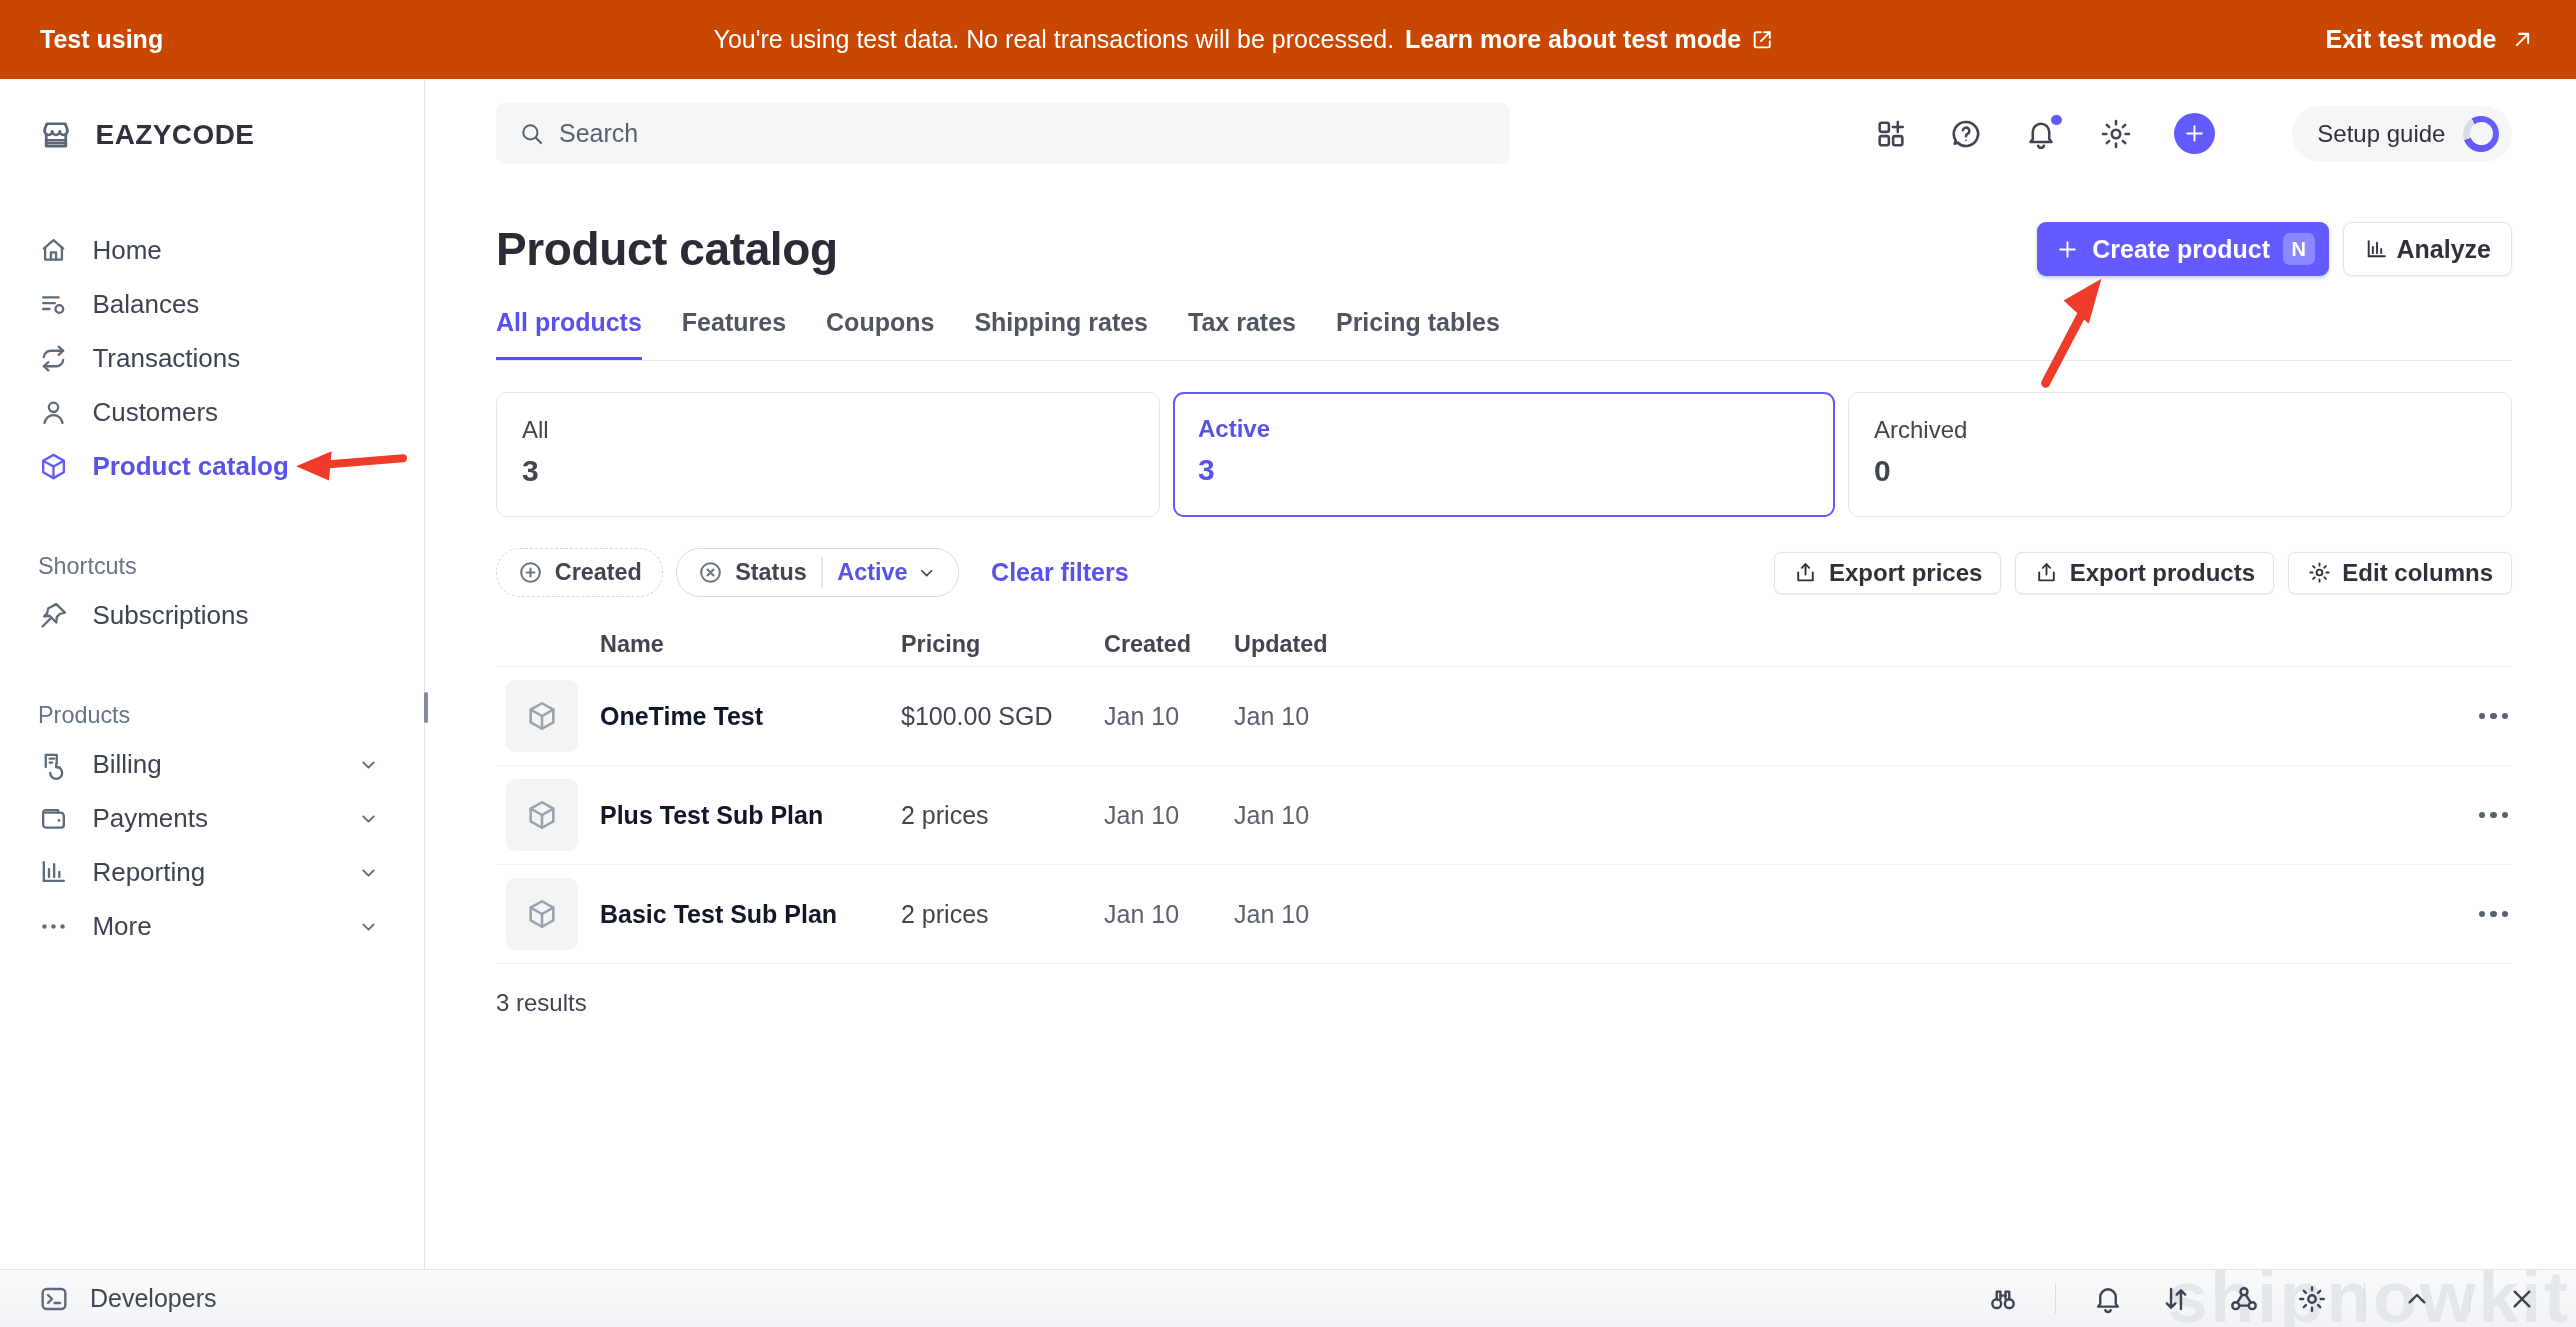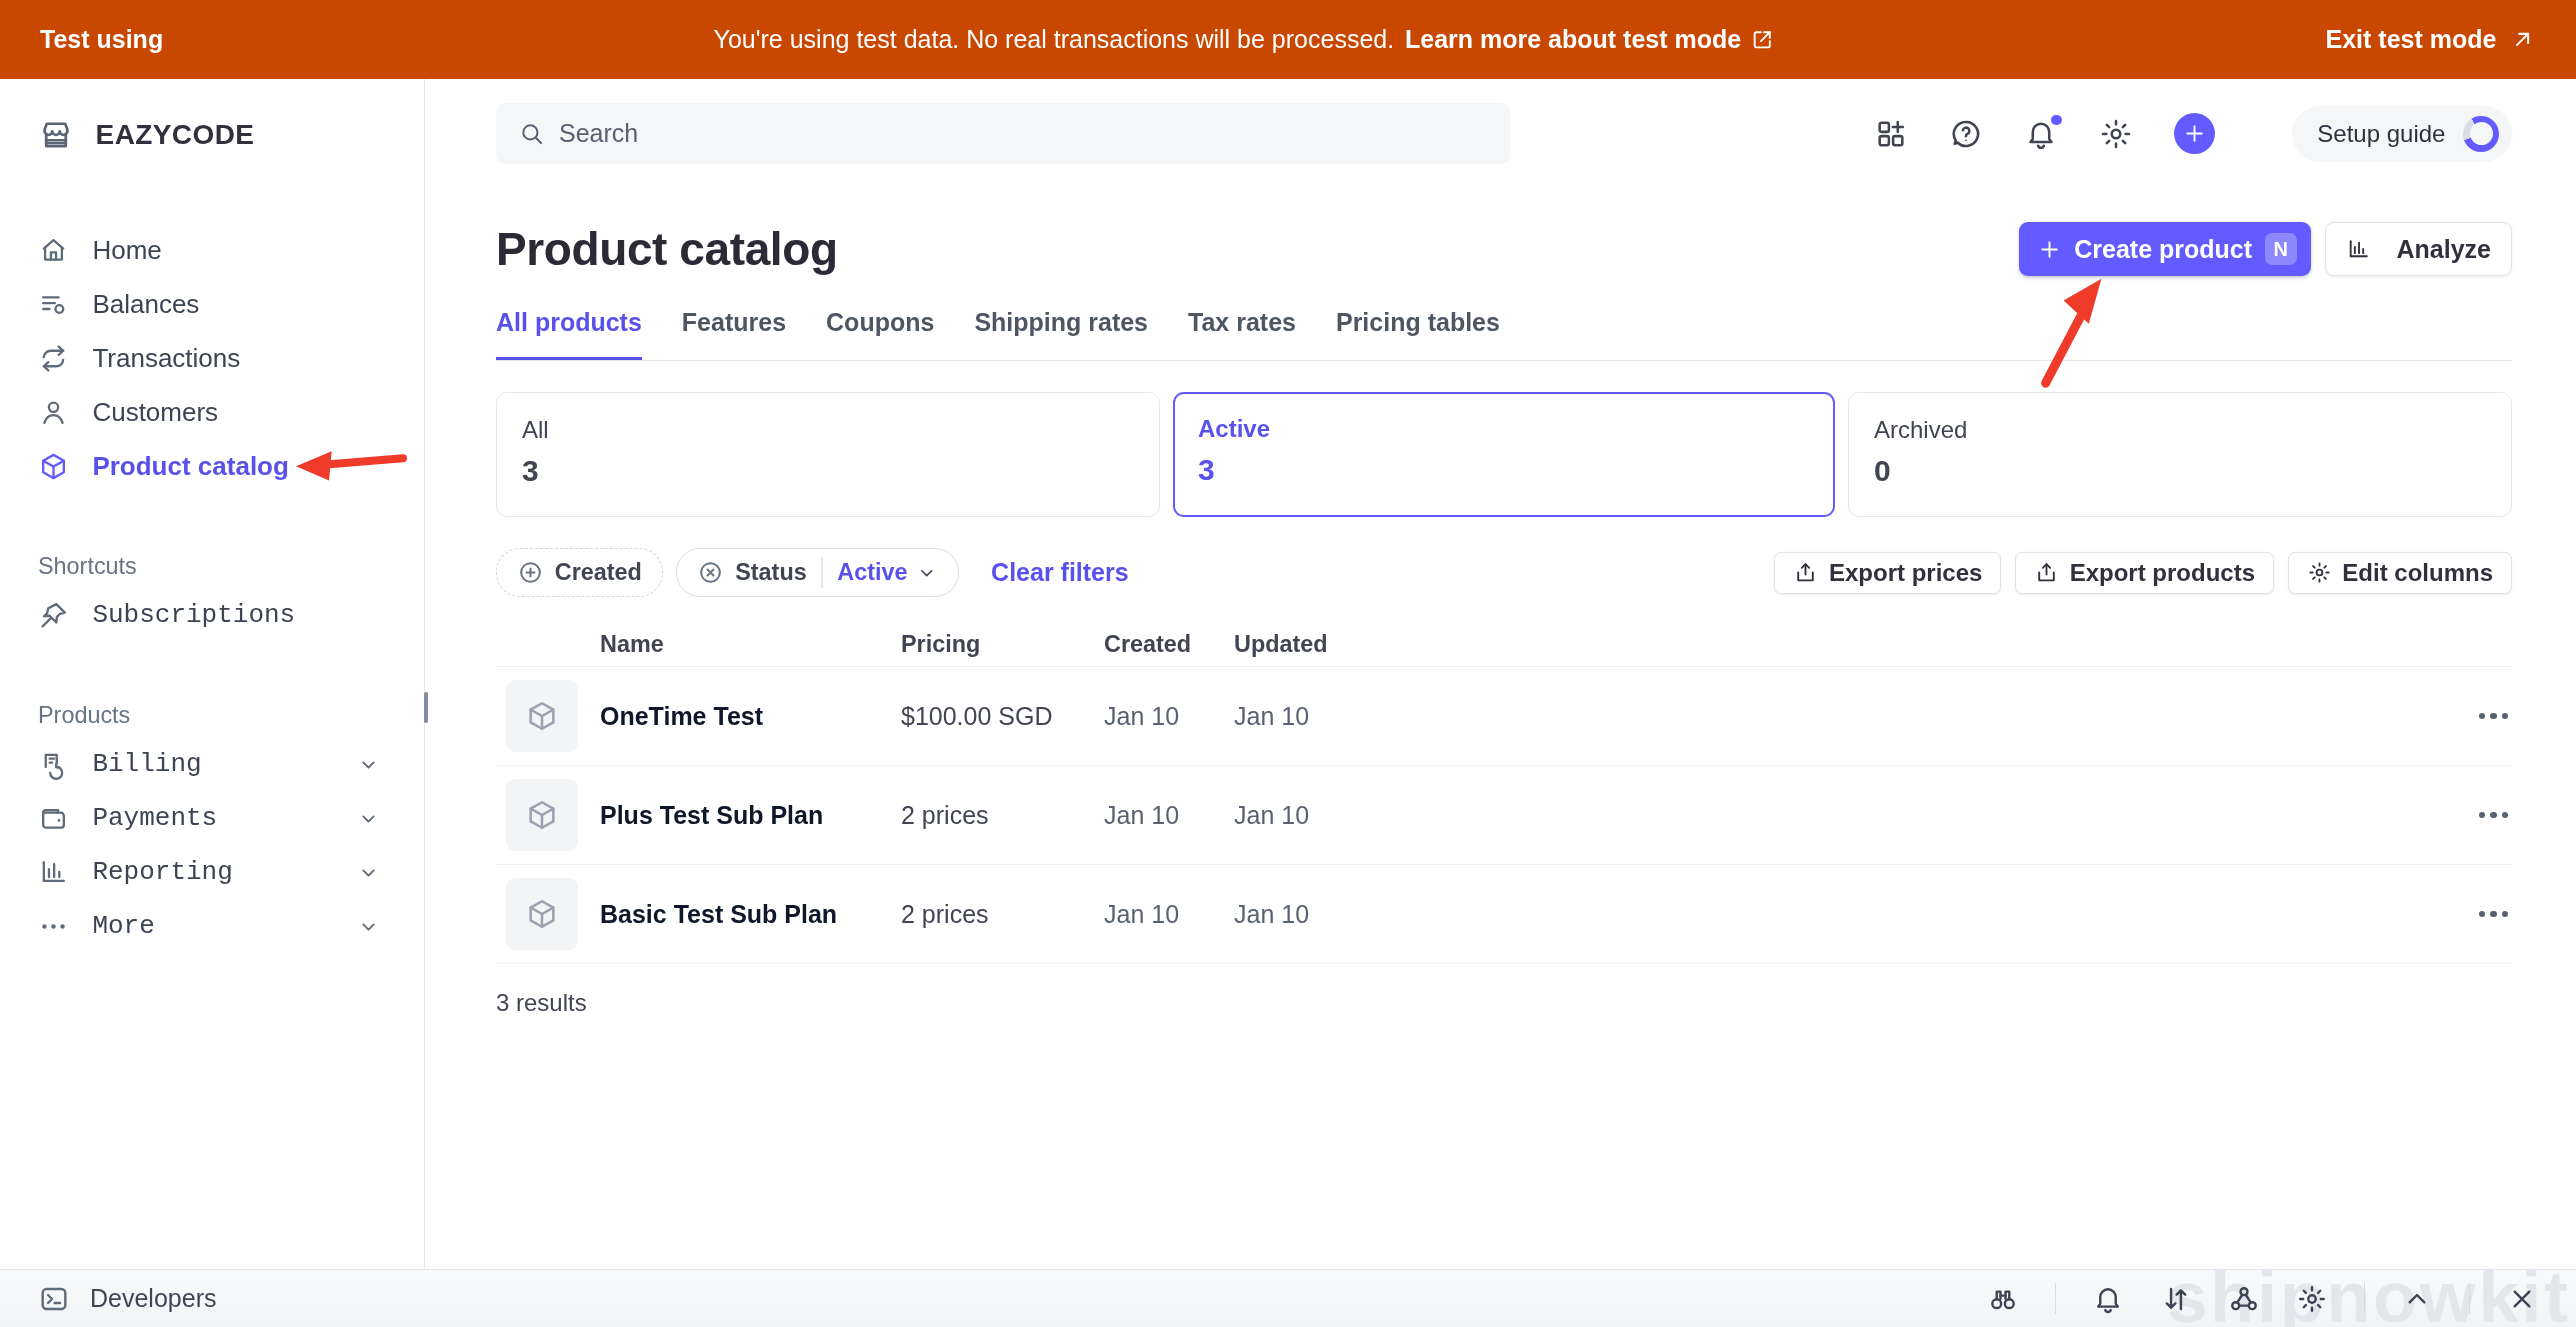--- a/index.html
+++ b/index.html
@@ -26,21 +26,21 @@
   .logo-row .glyph { color:#5a6475; }
   .nav { margin-top:65px; }
   .nav-item { display:flex; align-items:center; gap:23.4px; height:54px; padding-left:38px;
     font-size:26px; font-weight:500; color:#3c4453; cursor:pointer; }
   .nav-item .glyph { color:#5f6b7a; width:31px; }
   .nav-item.active { color:#5851ea; font-weight:700; }
   .nav-item.active .glyph { color:#635bff; }
   .side-section { margin-top:52px; }
   .side-label { padding-left:38px; font-size:23.4px; color:#687385; height:43px; display:flex; align-items:center; }
   .side-item { display:flex; align-items:center; gap:23.4px; height:54px; padding:0 43px 0 38px;
-    font-size:26px; font-weight:500; color:#3c4453; cursor:pointer;font-family:Liberation Mono, monospace; }
+    font-size:26px; font-weight:500; color:#3c4453; cursor:pointer; }
   .side-item .glyph { color:#5f6b7a; width:31px; }
   .side-item .chev { margin-left:auto; color:#5f6b7a; }
   .pane-handle { position:absolute; right:-3.6px; top:613px; width:3.6px; height:31px; border-radius:1.8px; background:#828da0; }
 
   
   .main { flex:1; padding:0 64px 0 71px; position:relative; }
 
   .topbar { margin-top:24px; display:flex; align-items:center; }
   .search { width:1014px; height:61px; background:#f5f6f8; border-radius:9px; display:flex;
     align-items:center; gap:14.4px; padding:0 21.6px; color:#596171; }
@@ -61,21 +61,21 @@
 
   .page-head { margin-top:58px; display:flex; align-items:center; }
   .page-title { font-size:46px; font-weight:800; letter-spacing:-0.4px; color:#2a2b36; }
   .head-actions { margin-left:auto; display:flex; gap:13.5px; }
   .btn-primary { height:54px; border-radius:9px; background:#635bff; color:#fff; border:none;
     display:flex; align-items:center; gap:12.6px; padding:0 14.4px 0 18px; font-size:25px; font-weight:600;
     font-family:"Liberation Sans", sans-serif; cursor:pointer; box-shadow:0 1.8px 3.6px rgba(40,42,89,.25); }
   .kbd-badge { width:32px; height:32px; border-radius:7.2px; background:rgba(255,255,255,.28);
     display:flex; align-items:center; justify-content:center; font-size:20px; font-weight:600; }
   .btn-secondary { height:54px; border-radius:9px; background:#fff; border:0.9px solid #e0e4e9;
-    box-shadow:0 0.9px 2.7px rgba(0,0,0,.08); display:flex; align-items:center; gap:26px; padding:0 20px;
+    box-shadow:0 0.9px 2.7px rgba(0,0,0,.08); display:flex; align-items:center; gap:8px; padding:0 20px;
     font-size:25px; font-weight:700; color:#30313d; font-family:"Liberation Sans", sans-serif; cursor:pointer; }
 
   .tabs { margin-top:32px; display:flex; gap:40px; border-bottom:0.9px solid #e6e9ec; }
   .tab { font-size:25px; font-weight:600; color:#4f5663; padding-bottom:20px; cursor:pointer;
     border-bottom:3.6px solid transparent; }
   .tab.active { color:#5851ea; border-bottom-color:#5851ea; }
 
   .cards { margin-top:31px; display:flex; gap:12.6px; }
   .card { flex:1; height:125px; border:0.9px solid #e3e8ee; border-radius:10.8px; background:#fff;
     padding:22.5px 25px; cursor:pointer; }

